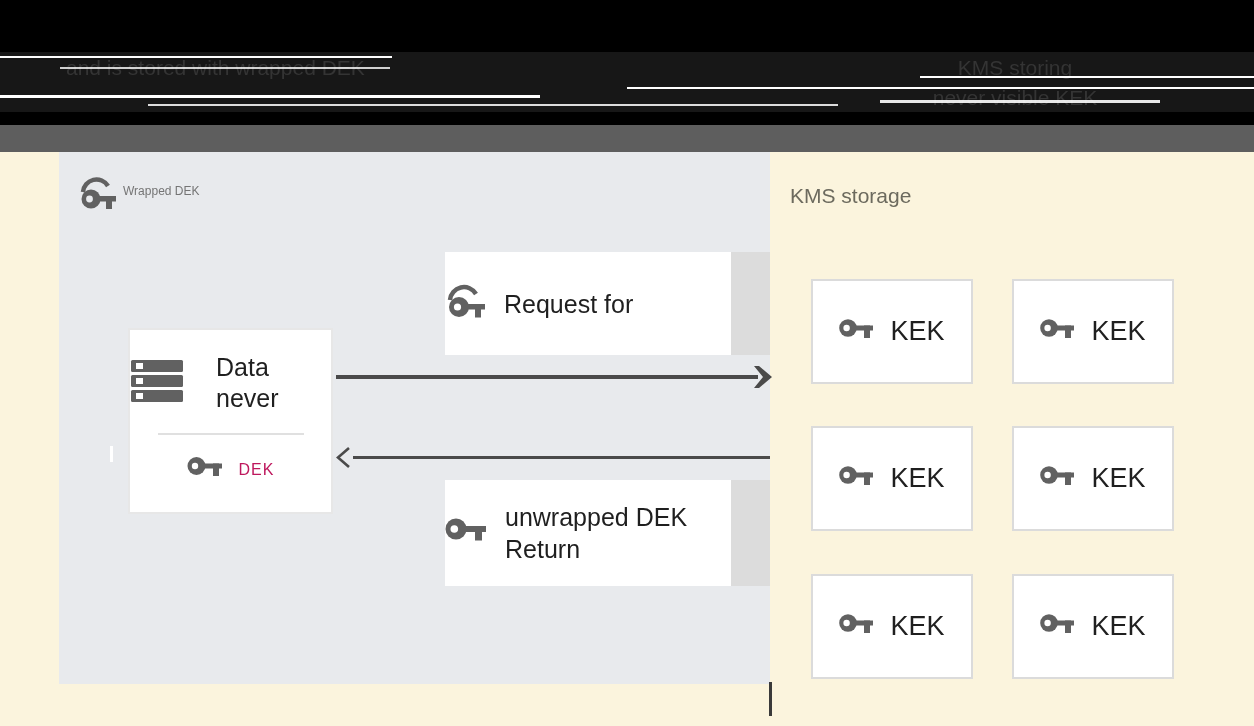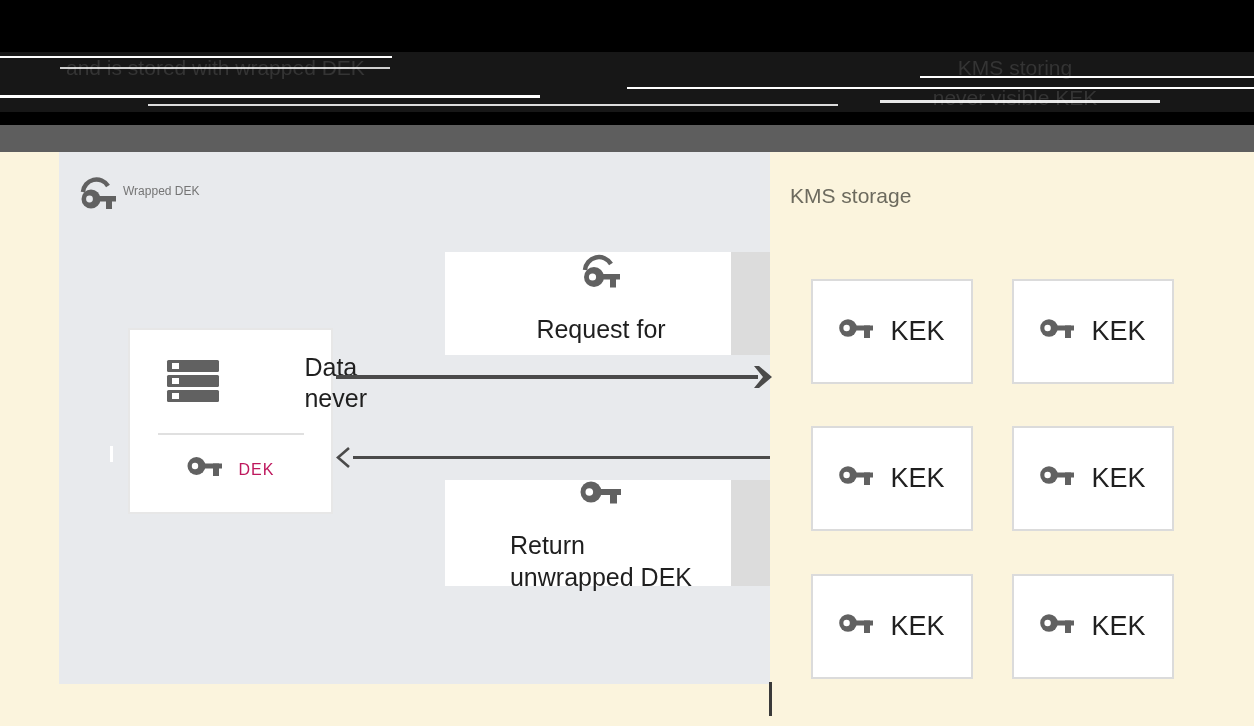--- a/index.html
+++ b/index.html
@@ -18,29 +18,29 @@
   .glitch{position:absolute;background:#fff;}
   .gray-band{position:absolute;left:0;top:125px;width:1254px;height:27px;background:#5E5E5E;}
 
   
   .panel{position:absolute;left:59px;top:152px;width:711px;height:532px;background:#E8EAED;}
   .panel-label{position:absolute;left:123px;top:184px;font-size:12px;color:#757575;}
   .wrapped-icon{position:absolute;left:78px;top:175px;}
 
   
   .chunk-box{position:absolute;left:128px;top:328px;width:205px;height:186px;background:#fff;border:2px solid #E7E7E7;box-sizing:border-box;}
-  .chunk-top{position:absolute;left:0;top:22px;width:100%;display:flex;align-items:center;justify-content:space-between;gap:32px;padding-left:36px;}
+  .chunk-top{position:absolute;left:0;top:22px;width:100%;display:flex;align-items:center;justify-content:flex-start;gap:32px;}
   .chunk-text{font-size:25px;line-height:31px;color:#1F1F1F;}
   .chunk-text span{display:block;}
   .chunk-divider{position:absolute;left:28px;top:103px;width:146px;height:2px;background:#E0E0E0;}
   .dek-row{position:absolute;left:0;top:126px;width:100%;display:flex;align-items:center;justify-content:center;gap:15px;}
   .dek-label{font-size:16px;color:#be185d;letter-spacing:1px;}
 
   
-  .msg-box{position:absolute;width:290px;background:#fff;display:flex;align-items:center;padding-left:22px;box-sizing:border-box;gap:17px;flex-direction:column;}
+  .msg-box{position:absolute;width:290px;background:#fff;display:flex;align-items:center;box-sizing:border-box;gap:17px;}
   .msg-box.request{left:445px;top:252px;height:103px;}
   .msg-box.return{left:445px;top:480px;height:106px;}
   .msg-text{font-size:25px;line-height:32px;color:#1F1F1F;}
   .msg-text span{display:block;}
   .msg-shadow{position:absolute;width:39px;background:#DCDCDC;}
   .msg-shadow.request{left:731px;top:252px;height:103px;}
   .msg-shadow.return{left:731px;top:480px;height:106px;}
 
   
   .arrow-line{position:absolute;background:#4A4A4A;}
@@ -147,22 +147,22 @@
   <div class="msg-box return">
     <span>
       <svg width="43" height="28" viewBox="0 0 43 28">
         <circle cx="11" cy="12" r="10.5" fill="#616161"></circle>
         <circle cx="9.3" cy="12" r="3.8" fill="#fff"></circle>
         <rect x="17" y="9" width="24" height="6" fill="#616161"></rect>
         <rect x="30" y="9" width="7" height="14.5" fill="#616161"></rect>
       </svg>
     </span>
     <div class="msg-text">
+      <span>unwrapped DEK</span>
       <span>Return</span>
-      <span>unwrapped DEK</span>
     </div>
   </div>
   <div class="msg-shadow return"></div>
 
   <div class="arrow-line to-kms"></div>
   <span class="arrow-head to-kms">
     <svg width="18" height="22" viewBox="0 0 18 22">
       <polygon points="0,0 5,0 18,11 5,22 0,22 9,11" fill="#4A4A4A"></polygon>
     </svg>
   </span>

